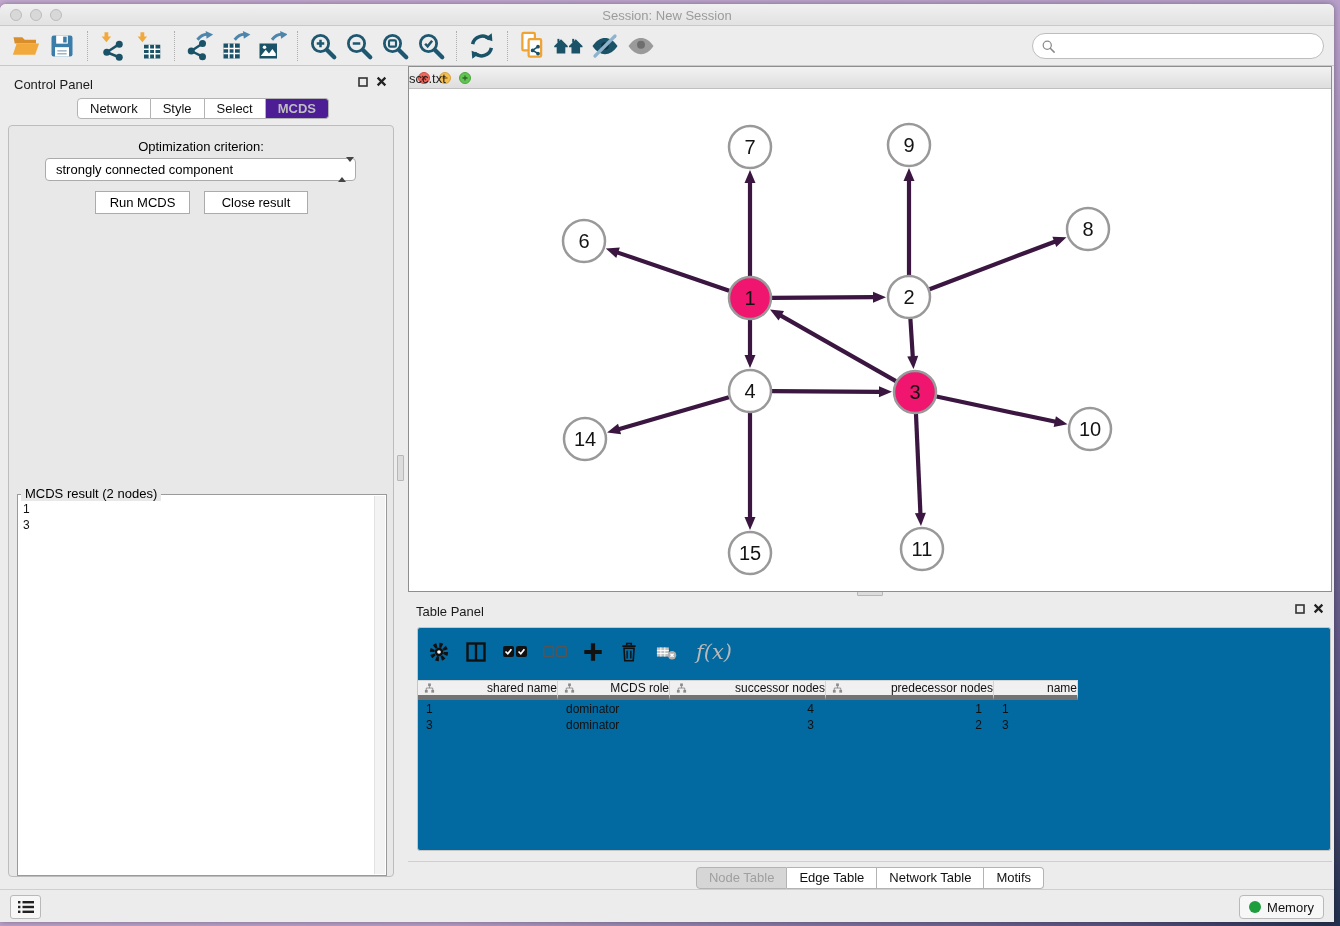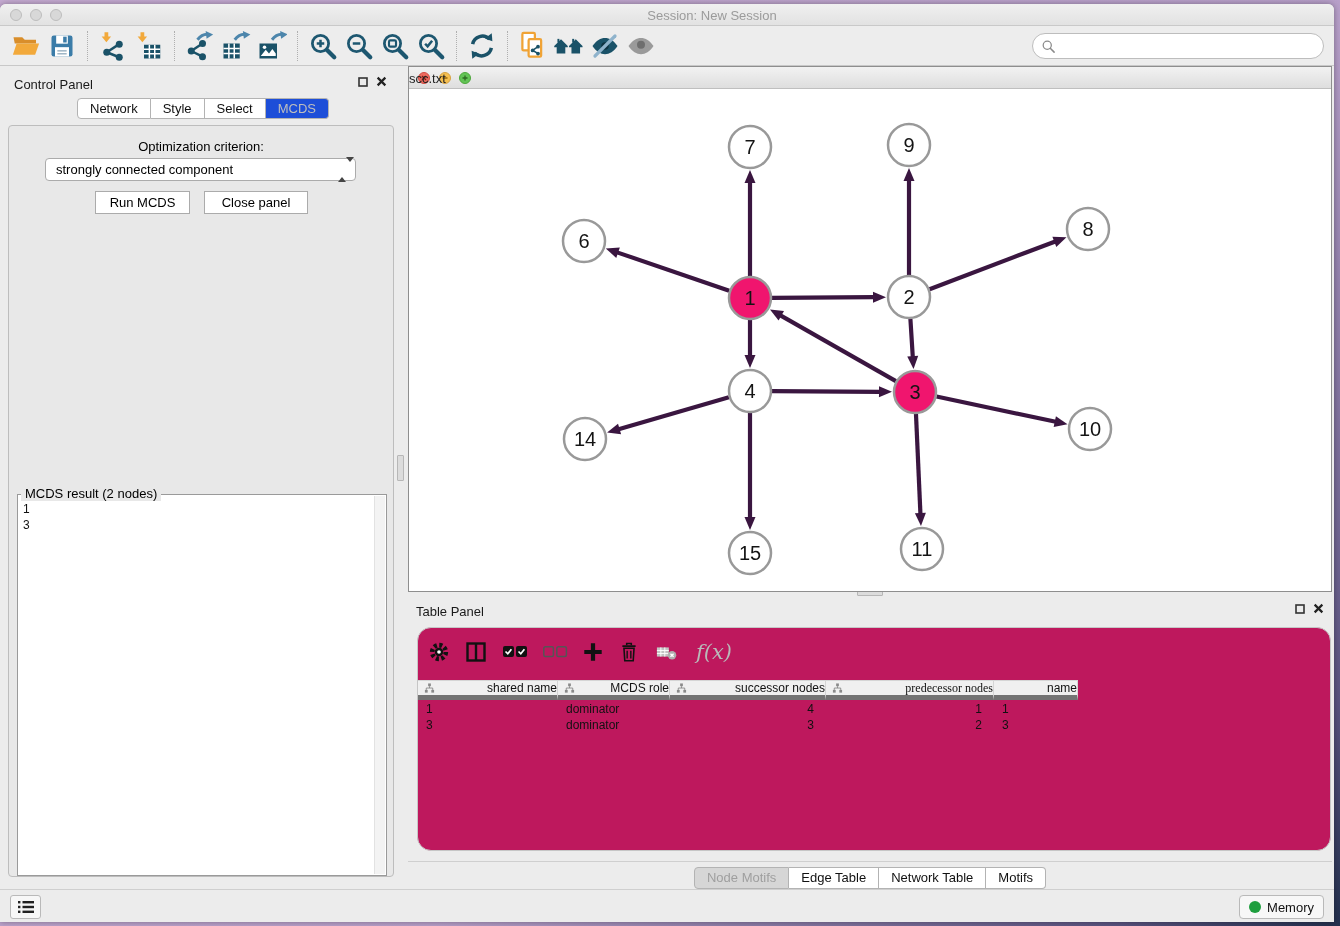--- a/index.html
+++ b/index.html
@@ -9,21 +9,21 @@
     background:linear-gradient(135deg,#C6ABD2 0%, #B79FC9 60%, #5A5380 90%, #23304E 100%);
   }
   #app-window {
     position:absolute; left:0; top:4px; width:1334px; height:918px;
     background:#ECECEC; border-radius:6px 6px 0 0;
     box-shadow:0 0 6px rgba(0,0,0,.35);
   }
   
   #titlebar { position:absolute; left:0; top:0; width:100%; height:22px;
     background:linear-gradient(#F0F0F0,#E2E2E2); border-bottom:1px solid #C9C9C9;
-    border-radius:6px 6px 0 0;padding-left:45px; }
+    border-radius:6px 6px 0 0; }
   #titlebar .title { position:absolute; width:100%; text-align:center; top:4px;
     font-size:13px; color:#9B9B9B; }
   .tl-dot { position:absolute; top:5px; width:12px; height:12px; border-radius:50%;
     background:#D8D8D8; border:1px solid #BDBDBD; }
   
   #toolbar { position:absolute; left:0; top:22px; width:100%; height:40px;
     background:#EDEDED; border-bottom:1px solid #C8C8C8;
     display:flex; align-items:center; padding-left:8px; }
   .tb-btn { width:36px; height:34px; display:flex; align-items:center; justify-content:center; }
   .tb-sep { width:0; height:30px; border-left:1px dotted #AFAFAF; margin:0 7px; }
@@ -36,21 +36,21 @@
   .panel-title { font-size:13px; color:#1A1A1A; }
   .win-icons { position:absolute; right:8px; top:0; display:flex; gap:8px; align-items:center; }
   
   #control-panel { position:absolute; left:8px; top:66px; width:387px; height:810px; }
   #cp-title { position:absolute; left:6px; top:7px; }
   #cp-tabs { position:absolute; left:69px; top:28px; height:21px; display:flex; }
   .seg-tab { font-size:13px; padding:2px 12px 3px; background:#fff; border:1px solid #B3B3B3;
     border-left-width:0; color:#111; white-space:nowrap;text-align:right; }
   .seg-tab:first-child { border-left-width:1px; border-radius:4px 0 0 4px; }
   .seg-tab:last-child { border-radius:0 4px 4px 0; }
-  .seg-tab.disabled-selected { background:#1d4ed8; color:#BEBEBE; }
+  .seg-tab.disabled-selected { background:#4c1d95; color:#BEBEBE;font-weight:bold; }
   .seg-tab.selected-gray { background:#D6D6D6; color:#9F9F9F; }
   #cp-content { position:absolute; left:0; top:55px; width:386px; height:752px;
     background:#E8E8E8; border:1px solid #BDBDBD; border-radius:4px; }
   #opt-label { position:absolute; width:100%; text-align:center; top:13px; font-size:13px; }
   #criterion-select { position:absolute; left:36px; top:32px; width:311px; height:23px;
     background:#fff; border:1px solid #ABABAB; border-radius:4px;
     font-size:13px; display:flex; align-items:center; padding-left:10px; }
   #criterion-select .stepper { position:absolute; right:6px; top:3px; width:11px; }
   .tri-up { width:0; height:0; border-left:4.5px solid transparent; border-right:4.5px solid transparent;
     border-bottom:5px solid #444; margin-bottom:3px; }
@@ -72,21 +72,21 @@
     background:linear-gradient(#F2F2F2,#DEDEDE); border-bottom:1px solid #BFBFBF; }
   #net-titlebar .title { position:absolute; width:100%; top:4px;
     font-size:13px; color:#222; }
   .mac-dot { position:absolute; top:5px; width:12px; height:12px; border-radius:50%; }
   #graph-svg { position:absolute; left:0; top:22px; }
   .splitter-handle { position:absolute; background:#DCDCDC; border:1px solid #B7B7B7; border-radius:1px; }
   
   #table-panel { position:absolute; left:408px; top:591px; width:924px; height:294px; }
   #tp-title { position:absolute; left:8px; top:9px; }
   #tp-box { position:absolute; left:9px; top:32px; width:914px; height:224px;
-    background:#be185d; border:1px solid #C6C6C6; border-radius:14px; }
+    background:#0369a1; border:1px solid #C6C6C6; border-radius:3px; }
   #tp-toolbar { position:absolute; left:10px; top:6px; height:36px; display:flex;
     align-items:center; gap:14px; }
   .tp-icon { display:flex; align-items:center; justify-content:center; }
   #fx-label { font-size:21px; font-style:italic; color:#B9B9B9;
     font-family:"DejaVu Serif", serif; margin-left:2px; }
   #tp-header { position:absolute; left:0; top:52px; height:20px; display:flex; }
   .th-cell { background:#F0F0F0; border-right:1px solid #D5D5D5; border-top:1px solid #D5D5D5;
     border-bottom:5px solid #737373; font-size:12px; color:#111;
     display:flex; align-items:center; justify-content:flex-end; position:relative; }
   .th-cell svg { position:absolute; left:6px; }
@@ -296,21 +296,21 @@
       </div>
     <div id="cp-content">
       <div id="criterion-select">
         <span>strongly connected component</span>
         <span class="stepper">
           <span class="tri-up"></span><span class="tri-down"></span>
         </span>
       </div>
       <div id="opt-label">Optimization criterion:</div>
       <div class="push-btn" style="left:86px; width:95px">Run MCDS</div>
-      <div class="push-btn" style="left:195px; width:104px">Close panel</div>
+      <div class="push-btn" style="left:195px; width:104px">Close result</div>
       <div id="mcds-result">
         <div id="mcds-legend">MCDS result (2 nodes)</div>
         <div id="mcds-lines">
           <div>1</div>
           <div>3</div>
         </div>
         <div id="mcds-scroll"></div>
       </div>
     </div>
   </div>
@@ -479,21 +479,21 @@
           </div>
           <div class="th-cell" style="width: 156px;">
             <svg width="11" height="11" viewBox="0 0 12 12">
               <rect x="4.5" y="0.5" width="3" height="3" fill="#8A8A8A"></rect>
               <rect x="1" y="7.5" width="3" height="3" fill="#8A8A8A"></rect>
               <rect x="8" y="7.5" width="3" height="3" fill="#8A8A8A"></rect>
               <path d="M6 3.5v2M2.5 7.5V5.5h7v2" stroke="#8A8A8A" stroke-width="1" fill="none"></path>
             </svg>
             <span>successor nodes</span>
           </div>
-          <div class="th-cell" style="width: 168px; font-family: Liberation Serif, serif;">
+          <div class="th-cell" style="width: 168px;">
             <svg width="11" height="11" viewBox="0 0 12 12">
               <rect x="4.5" y="0.5" width="3" height="3" fill="#8A8A8A"></rect>
               <rect x="1" y="7.5" width="3" height="3" fill="#8A8A8A"></rect>
               <rect x="8" y="7.5" width="3" height="3" fill="#8A8A8A"></rect>
               <path d="M6 3.5v2M2.5 7.5V5.5h7v2" stroke="#8A8A8A" stroke-width="1" fill="none"></path>
             </svg>
             <span>predecessor nodes</span>
           </div>
           <div class="th-cell" style="width: 84px;">
             <span>name</span>
@@ -511,21 +511,21 @@
             <div class="t-cell" style="width: 140px; text-align: left; padding: 0px 0px 0px 8px;">3</div>
             <div class="t-cell" style="width: 112px; text-align: left; padding: 0px 0px 0px 8px;">dominator</div>
             <div class="t-cell" style="width: 156px; text-align: right; padding: 0px 12px 0px 0px;">3</div>
             <div class="t-cell" style="width: 168px; text-align: right; padding: 0px 12px 0px 0px;">2</div>
             <div class="t-cell" style="width: 84px; text-align: left; padding: 0px 0px 0px 8px;">3</div>
           </div>
         </div>
     </div>
     <div id="tp-divider"></div>
     <div id="tp-tabs">
-        <div class="seg-tab selected-gray">Node Motifs</div>
+        <div class="seg-tab selected-gray">Node Table</div>
         <div class="seg-tab">Edge Table</div>
         <div class="seg-tab">Network Table</div>
         <div class="seg-tab">Motifs</div>
       </div>
   </div>
 
   <div id="status-bar">
     <div id="task-list-btn">
       <svg width="18" height="14" viewBox="0 0 18 14">
         <g fill="#222">

